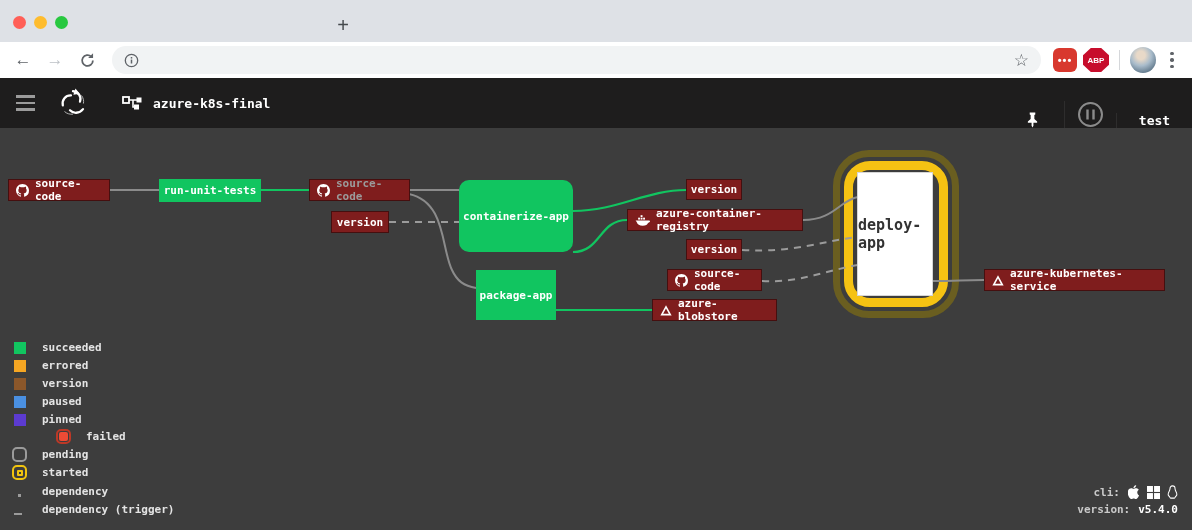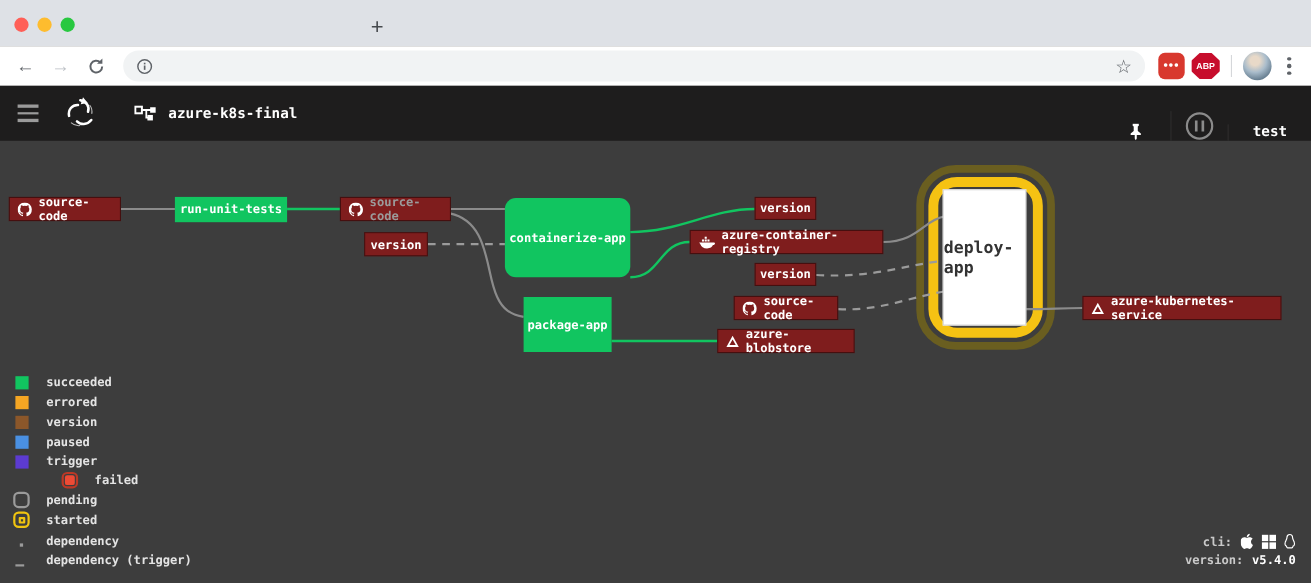--- a/index.html
+++ b/index.html
@@ -308,21 +308,21 @@
 <div class="lg-row" style="top:394px;">
   <span class="lg-ic">
       <i class="sw" style="background-color: rgb(74, 144, 226);"></i>
     </span>
   <span class="lg-label">paused</span>
 </div>
 <div class="lg-row" style="top:412px;">
   <span class="lg-ic">
       <i class="sw" style="background-color: rgb(92, 59, 209);"></i>
     </span>
-  <span class="lg-label">trigger</span>
+  <span class="lg-label">pinned</span>
 </div>
 <div class="lg-row" style="top:429px;padding-left:44px;">
   <span class="lg-ic">
       <i class="ol ol-filled" style="border-color: rgb(189, 56, 38);">
         <i style="background-color: rgb(237, 75, 53);"></i>
       </i>
     </span>
   <span class="lg-label">failed</span>
 </div>
 <div class="lg-row" style="top:447px;text-align:right;">

